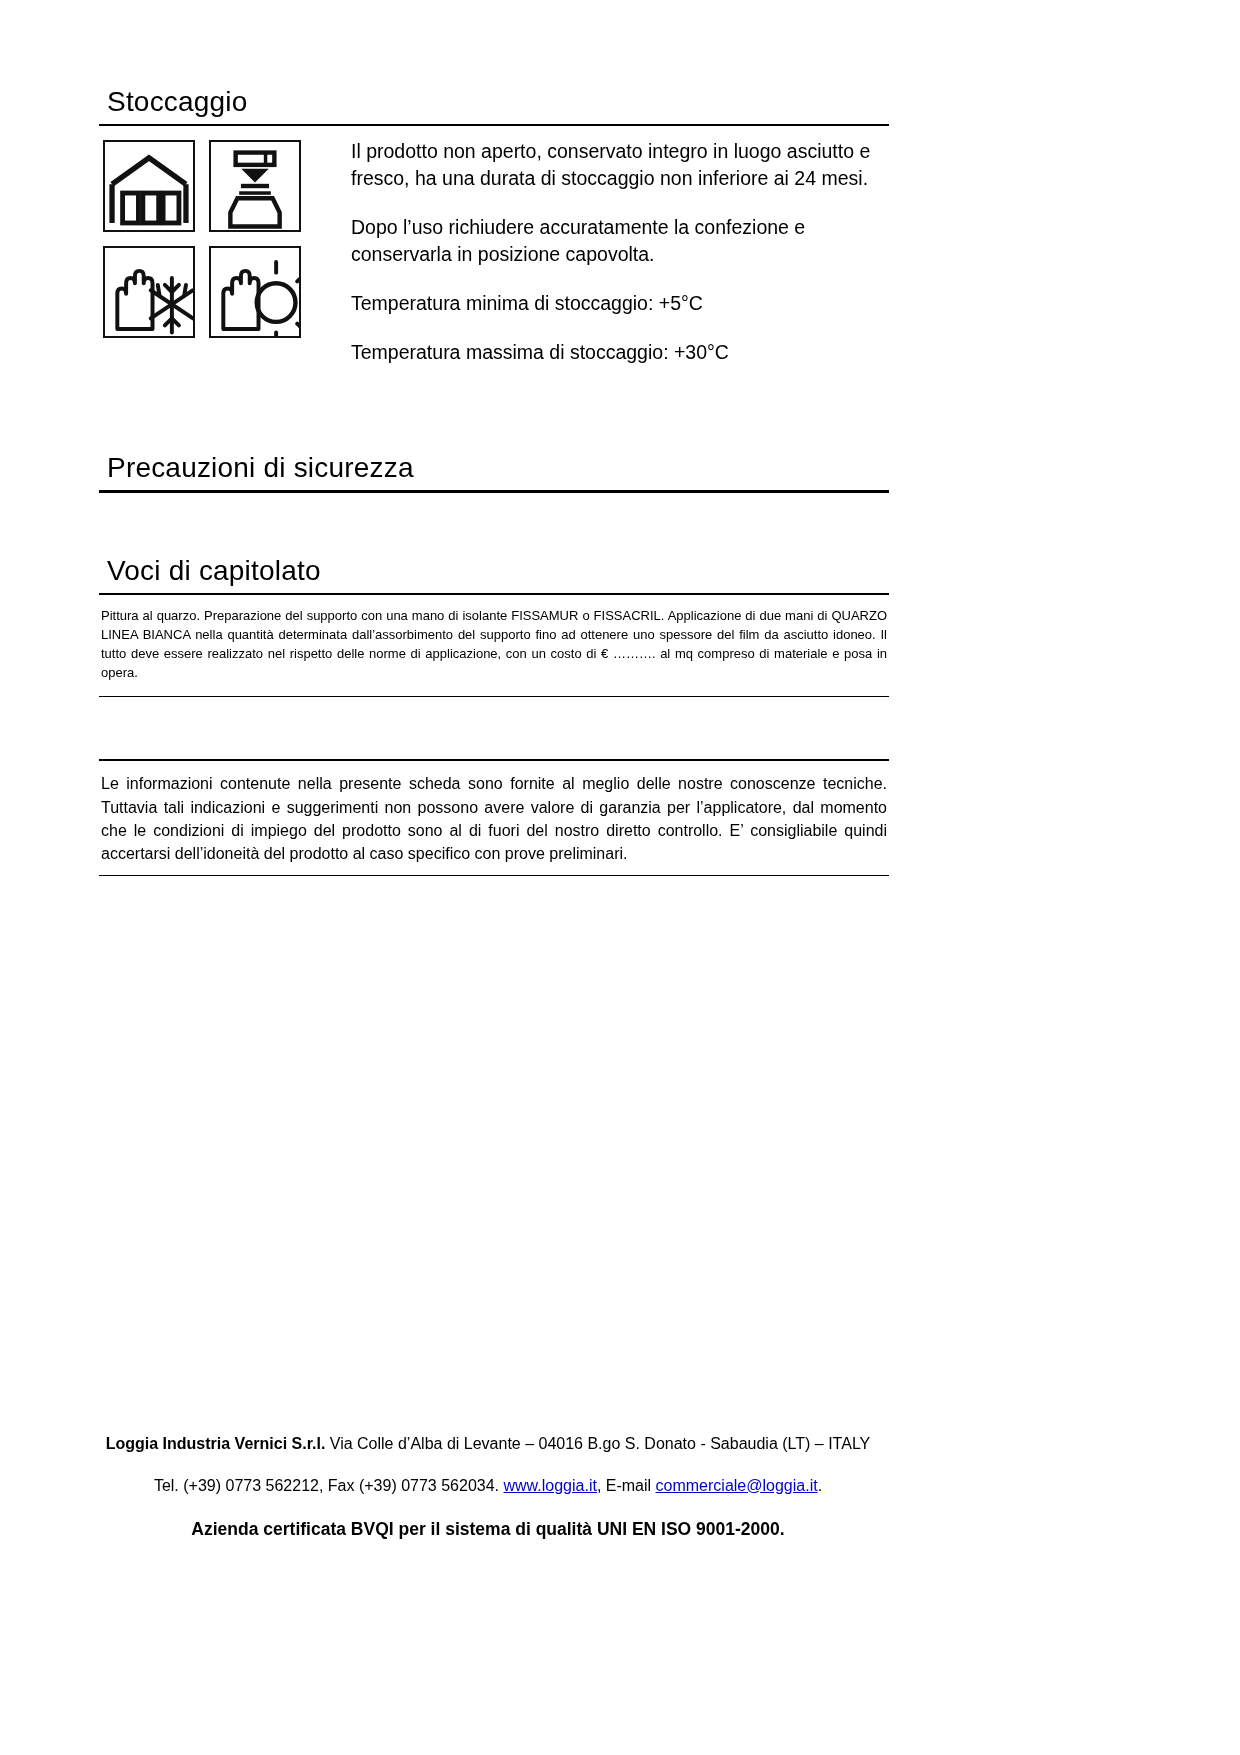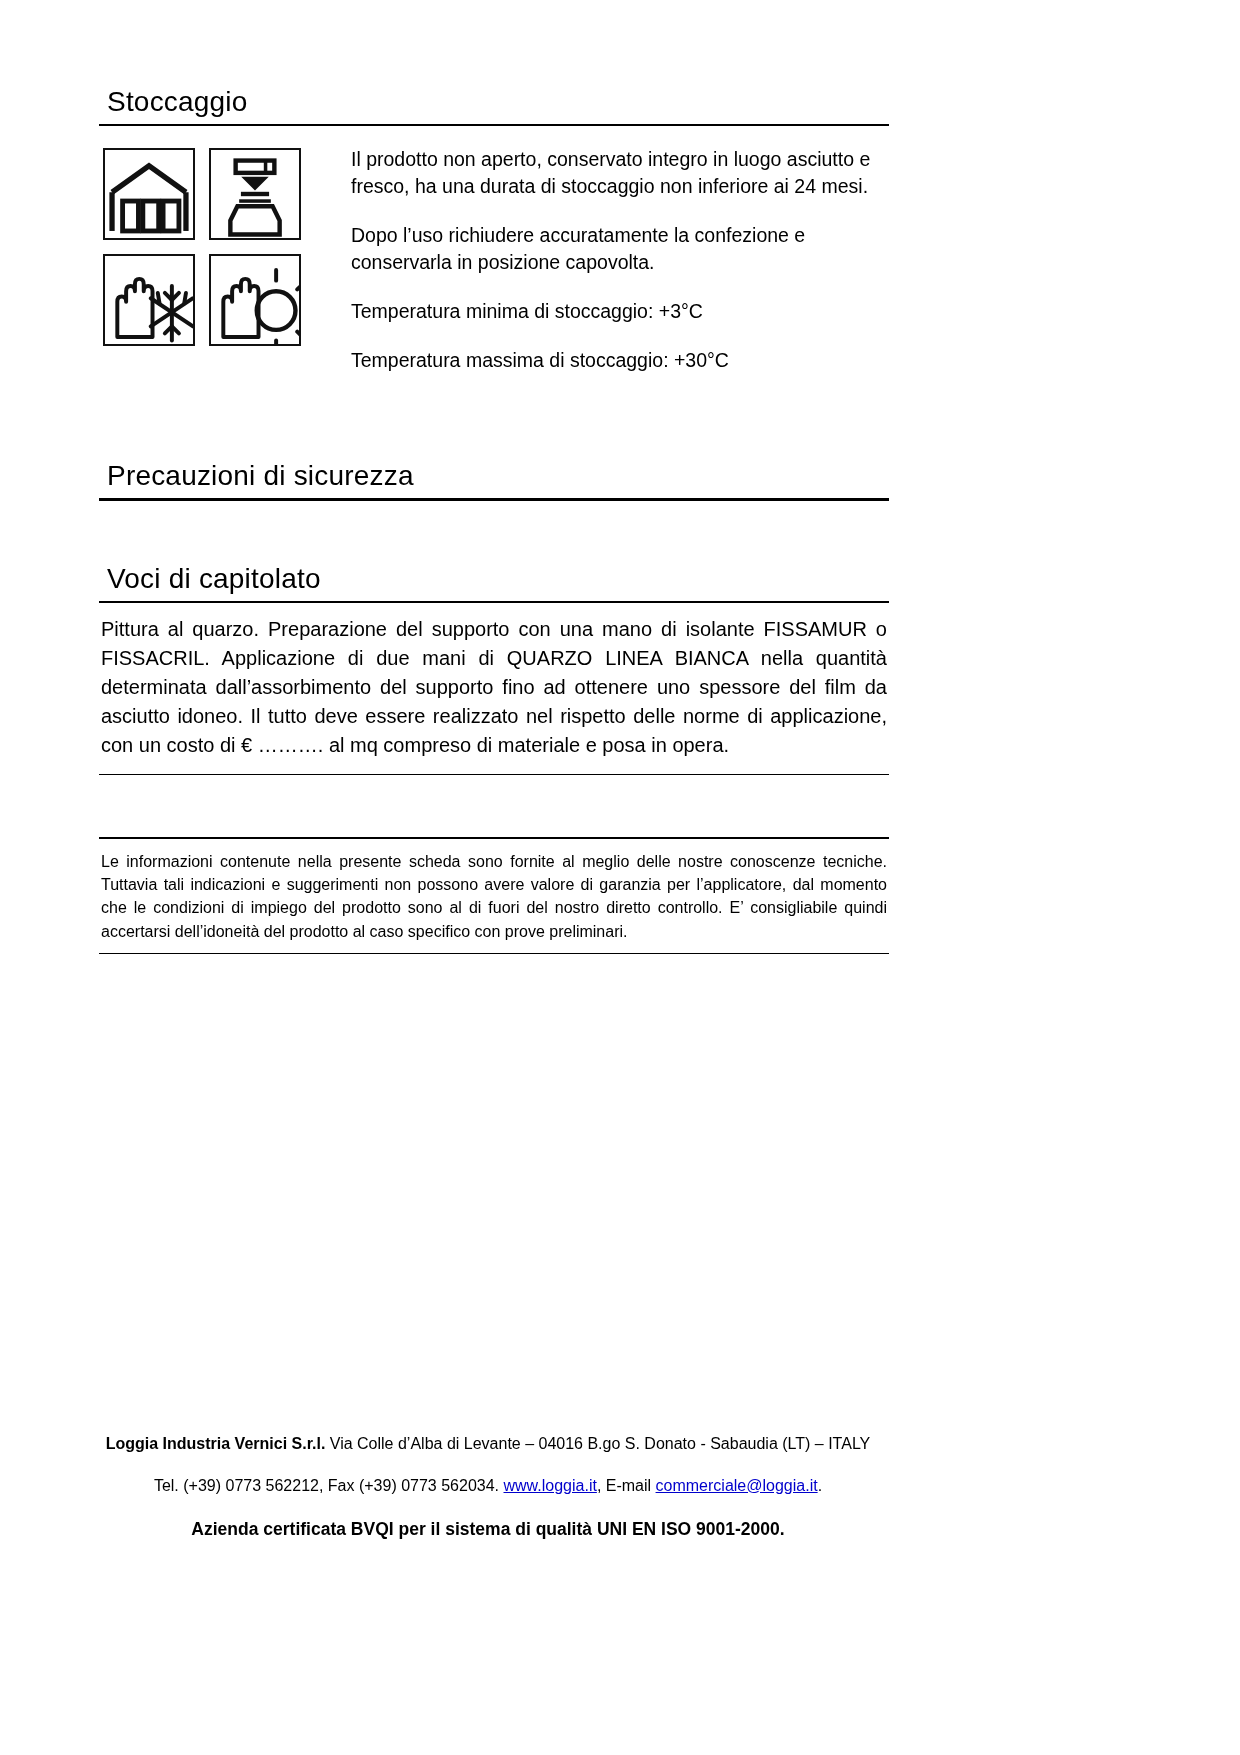--- a/index.html
+++ b/index.html
@@ -44,21 +44,21 @@
     border: none;
     border-top: 1.6px solid #000;
     margin: 0;
     height: 0;
   }
 
   
   .storage-block {
     display: flex;
     align-items: flex-start;
-    padding-top: 18px;
+    padding-top: 10px;
   }
   .icon-grid {
     display: grid;
     grid-template-columns: 94px 94px;
     grid-template-rows: 94px 94px;
     gap: 12px 12px;
     flex: 0 0 auto;
     margin-top: 4px;
     margin-left: 4px;
   }
@@ -81,21 +81,21 @@
     margin: 0 0 22px 0;
     font-size: 19.5px;
     line-height: 1.38;
     color: #000;
   }
   .storage-text p:last-child { margin-bottom: 0; }
 
   
   .body-justify {
     text-align: justify;
-    font-size: 20px;
+    font-size: 13px;
     line-height: 1.45;
     margin: 0;
     padding: 12px 2px 14px 2px;
   }
   .body-bold {
     font-weight: bold;
     text-align: justify;
     font-size: 19.5px;
     line-height: 1.45;
     margin: 0;
@@ -207,21 +207,21 @@
               <line x1="74" y1="96" x2="74" y2="106"></line>
             </g>
           </svg>
         </div>
 
       </div>
 
       <div class="storage-text">
         <p>Il prodotto non aperto, conservato integro in luogo asciutto e fresco, ha una durata di stoccaggio non inferiore ai 24 mesi.</p>
         <p>Dopo l’uso richiudere accuratamente la confezione e conservarla in posizione capovolta.</p>
-        <p>Temperatura minima di stoccaggio: +3°C</p>
+        <p>Temperatura minima di stoccaggio: +5°C</p>
         <p>Temperatura massima di stoccaggio: +30°C</p>
       </div>
 
     </div>
   </section>
 
   <div class="gap-xl"></div>
 
   <section>
     <h2 class="section-heading">Precauzioni di sicurezza</h2>

